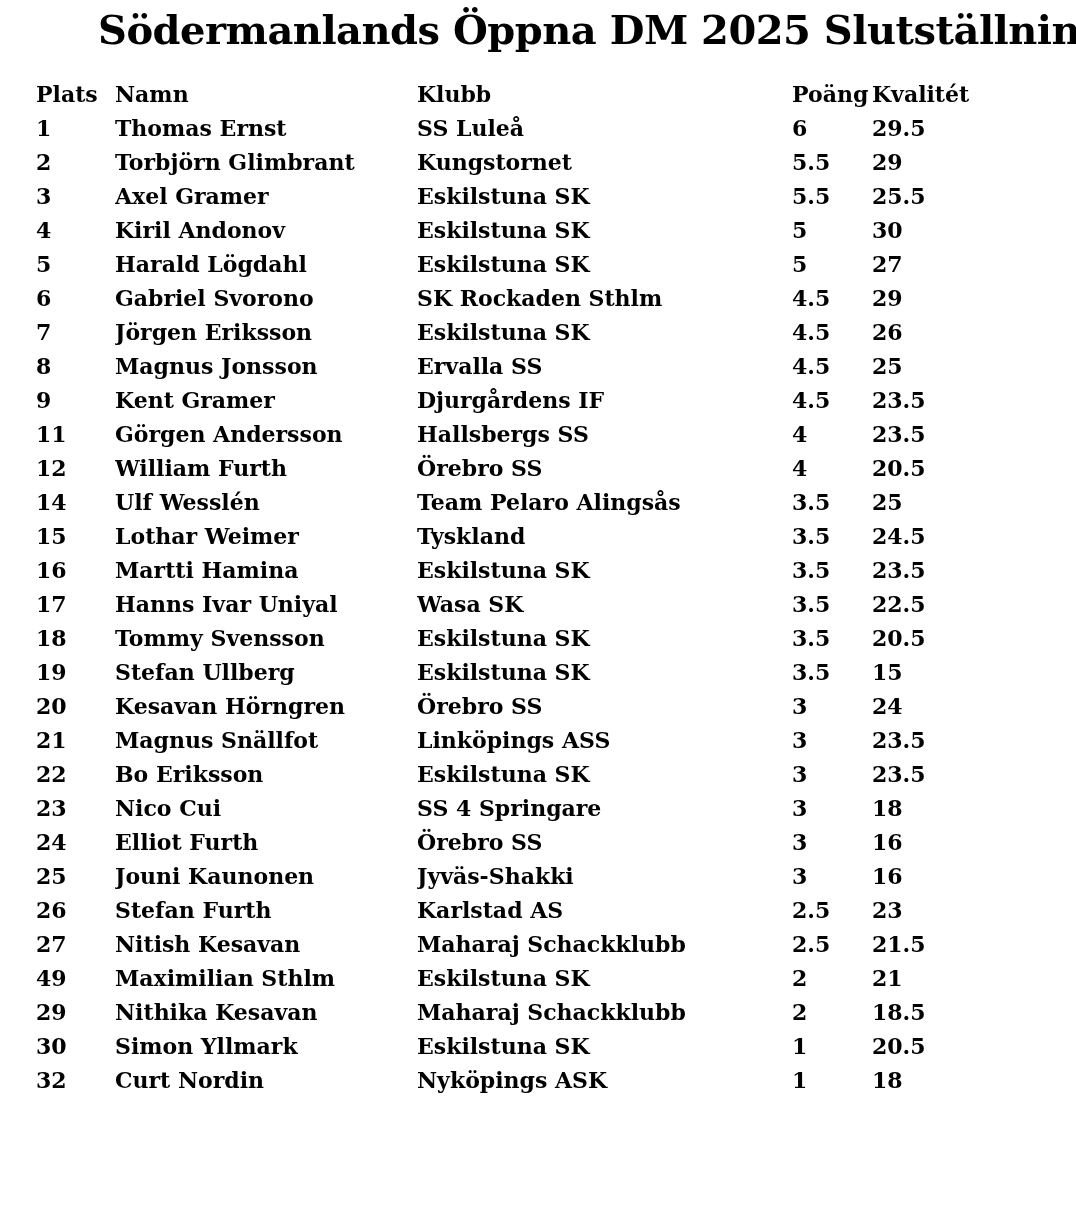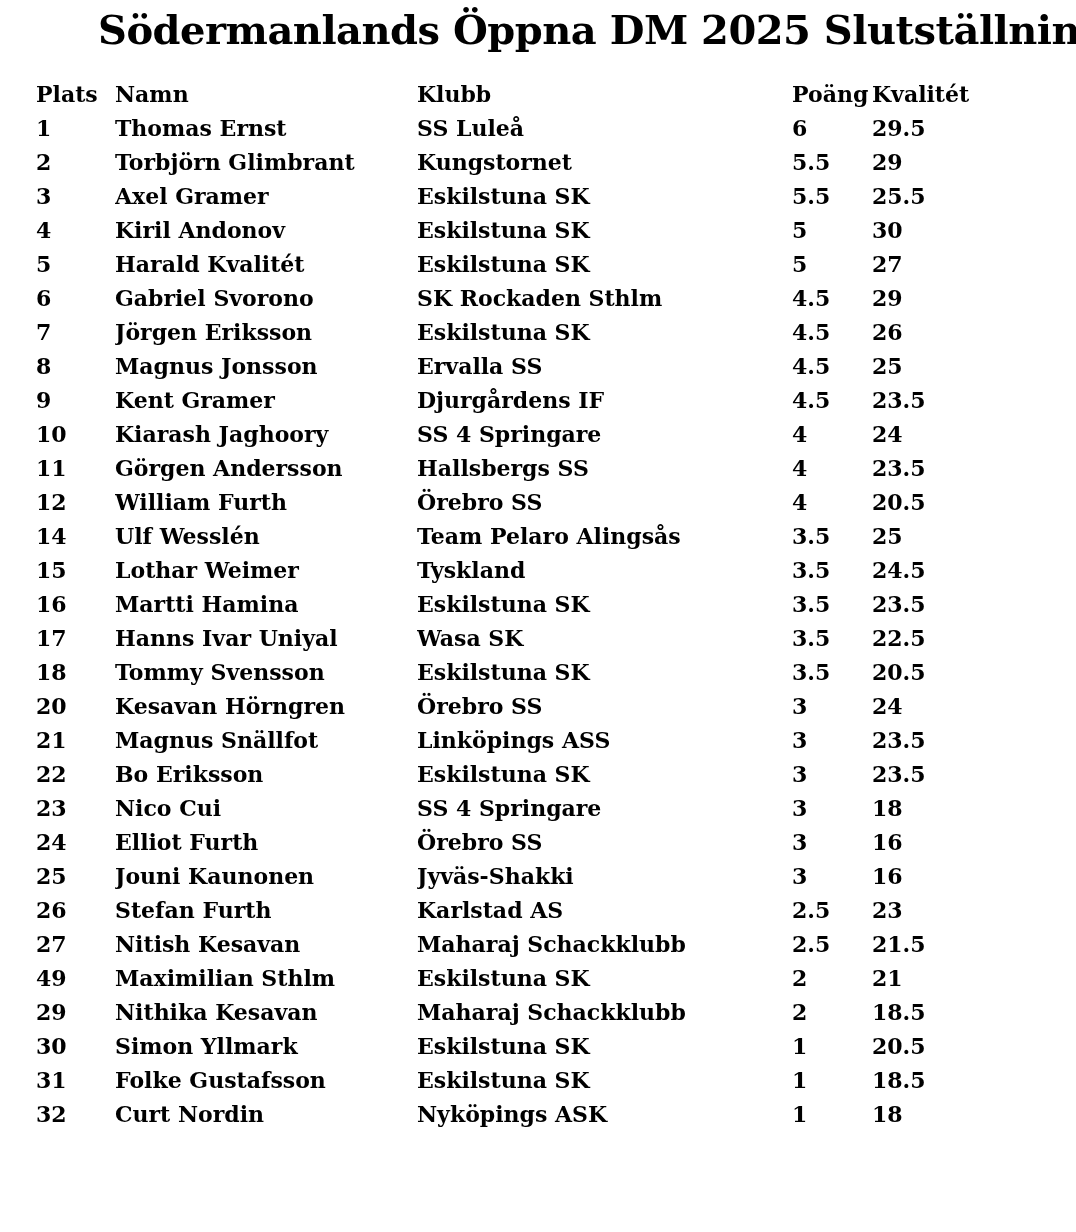--- a/index.html
+++ b/index.html
@@ -103,21 +103,21 @@
   <tr>
     <td>4</td>
     <td>Kiril Andonov</td>
     <td>Eskilstuna SK</td>
     <td>5</td>
     <td>30</td>
   </tr>
 
   <tr>
     <td>5</td>
-    <td>Harald Kvalitét</td>
+    <td>Harald Lögdahl</td>
     <td>Eskilstuna SK</td>
     <td>5</td>
     <td>27</td>
   </tr>
 
   <tr>
     <td>6</td>
     <td>Gabriel Svorono</td>
     <td>SK Rockaden Sthlm</td>
     <td>4.5</td>
@@ -141,27 +141,20 @@
   </tr>
 
   <tr>
     <td>9</td>
     <td>Kent Gramer</td>
     <td>Djurgårdens IF</td>
     <td>4.5</td>
     <td>23.5</td>
   </tr>
 
-  <tr>
-    <td>10</td>
-    <td>Kiarash Jaghoory</td>
-    <td>SS 4 Springare</td>
-    <td>4</td>
-    <td>24</td>
-  </tr>
 
   <tr>
     <td>11</td>
     <td>Görgen Andersson</td>
     <td>Hallsbergs SS</td>
     <td>4</td>
     <td>23.5</td>
   </tr>
 
   <tr>
@@ -206,20 +199,27 @@
   </tr>
 
   <tr>
     <td>18</td>
     <td>Tommy Svensson</td>
     <td>Eskilstuna SK</td>
     <td>3.5</td>
     <td>20.5</td>
   </tr>
 
+  <tr>
+    <td>19</td>
+    <td>Stefan Ullberg</td>
+    <td>Eskilstuna SK</td>
+    <td>3.5</td>
+    <td>15</td>
+  </tr>
 
   <tr>
     <td>20</td>
     <td>Kesavan Hörngren</td>
     <td>Örebro SS</td>
     <td>3</td>
     <td>24</td>
   </tr>
 
   <tr>
@@ -295,27 +295,20 @@
   </tr>
 
   <tr>
     <td>30</td>
     <td>Simon Yllmark</td>
     <td>Eskilstuna SK</td>
     <td>1</td>
     <td>20.5</td>
   </tr>
 
-  <tr>
-    <td>31</td>
-    <td>Folke Gustafsson</td>
-    <td>Eskilstuna SK</td>
-    <td>1</td>
-    <td>18.5</td>
-  </tr>
 
   <tr>
     <td>32</td>
     <td>Curt Nordin</td>
     <td>Nyköpings ASK</td>
     <td>1</td>
     <td>18</td>
   </tr>
 </tbody>
   </table>

